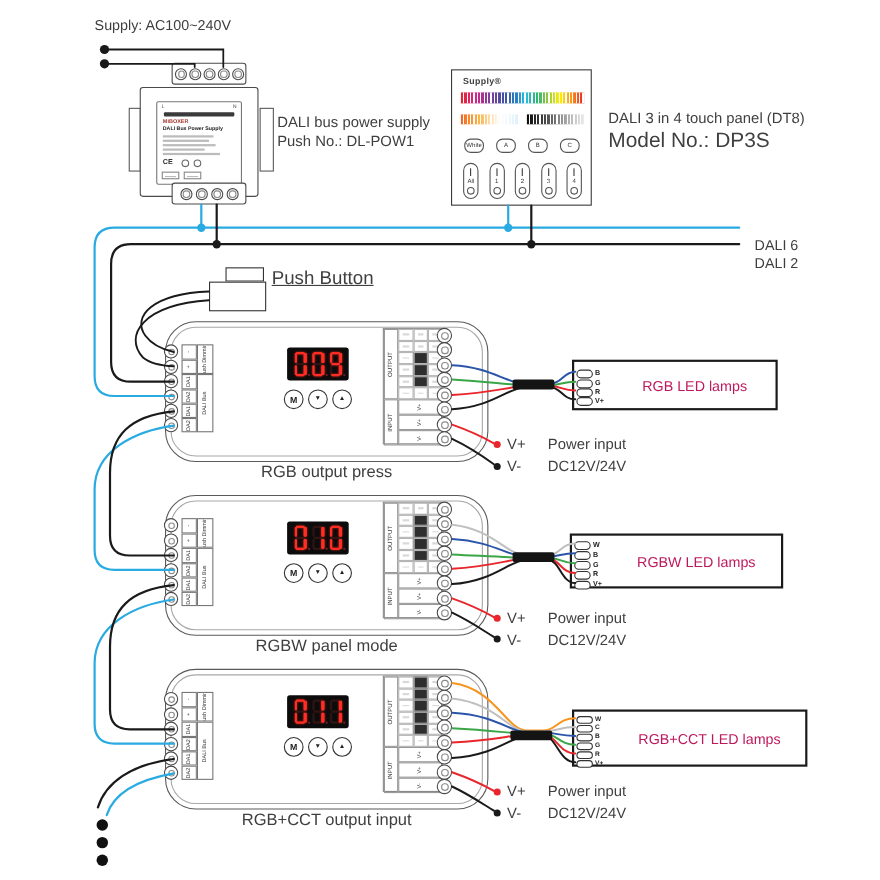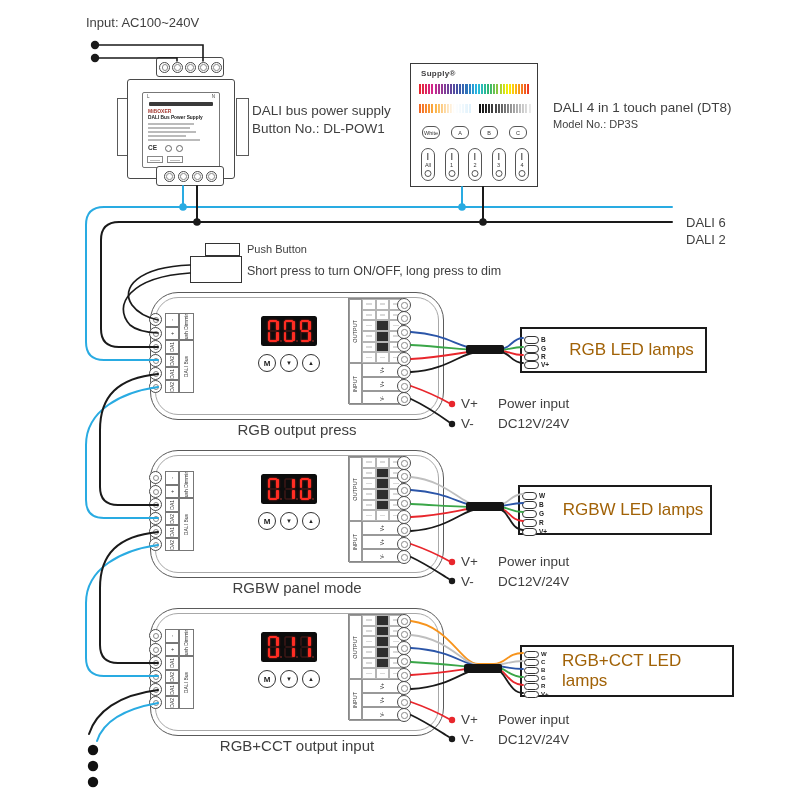--- a/index.html
+++ b/index.html
@@ -38,21 +38,21 @@
   .mcell{position:relative;border:0.5px solid #b5b5b5;}
   .mcell::after{content:"";position:absolute;left:3px;right:3px;top:40%;height:1.6px;background:#d9d9d9;}
   .mcell.mon{background:#2e2e2e;}
   .mcell.mon::after{display:none;}
   .icell{position:absolute;box-sizing:border-box;border:0.7px solid #999;display:flex;align-items:center;justify-content:center;}
   
   .lamp{position:absolute;box-sizing:border-box;border:2.3px solid #1a1a1a;background:#fff;}
   .oval{position:absolute;box-sizing:border-box;border:1.1px solid #333;border-radius:5px;background:#fff;}
   .ovlabel{position:absolute;font-size:6.5px;font-weight:bold;color:#222;line-height:8px;}
   .lamptitle{position:absolute;left:40px;right:4px;top:0;bottom:0;display:flex;align-items:center;justify-content:center;
-             font-size:17px;color:#a16207;}
+             font-size:13px;color:#be185d;}
   
   .panel{position:absolute;left:410px;top:63px;width:128px;height:124px;box-sizing:border-box;
          border:1.6px solid #3a3a3a;background:#fff;}
   .ticks::after{content:"";position:absolute;inset:0;
         background:repeating-linear-gradient(90deg,rgba(255,255,255,0) 0,rgba(255,255,255,0) 2px,#fff 2px,#fff 3.1px);}
   .scbtn{position:absolute;top:62px;height:13px;width:18px;box-sizing:border-box;border:1.2px solid #555;border-radius:6px;
          background:#fff;display:flex;align-items:center;justify-content:center;font-size:5.5px;color:#333;}
   .zbtn{position:absolute;top:84px;height:33px;width:14px;box-sizing:border-box;border:1.2px solid #555;border-radius:7px;background:#fff;}
   .ztick{position:absolute;top:3.5px;left:50%;width:1.4px;height:7px;background:#3a3a3a;transform:translateX(-50%);}
   .zlabel{position:absolute;top:12.5px;width:100%;text-align:center;font-size:5.5px;color:#333;}
@@ -60,21 +60,21 @@
          border:1.1px solid #555;border-radius:50%;}
   
   .bar{position:absolute;height:1.8px;background:#bbb;}
   svg.wires{position:absolute;left:0;top:0;z-index:6;pointer-events:none;}
 </style>
 </head>
 <body>
 
 <div id="canvas">
 
-  <div class="txt" style="left:86px;top:15px;font-size:13px;">Input: AC100~240V</div>
+  <div class="txt" style="left:86px;top:15px;font-size:13px;">Supply: AC100~240V</div>
 
   <div>
     <div class="abs" style="left:117px;top:98px;width:11px;height:58px;border:1.2px solid #5a5a5a;background:#fff;"></div>
     <div class="abs" style="left:236px;top:98px;width:13px;height:58px;border:1.2px solid #5a5a5a;background:#fff;"></div>
     <div class="abs" style="left:156px;top:57px;width:68px;height:20px;border:1.3px solid #4a4a4a;border-radius:3px;background:#fff;"></div>
     <div class="screw" style="left:159px;top:61.5px;width:11px;height:11px;"></div>
     <div class="screw" style="left:171.5px;top:61.5px;width:11px;height:11px;"></div>
     <div class="screw" style="left:184.5px;top:61.5px;width:11px;height:11px;"></div>
     <div class="screw" style="left:197.5px;top:61.5px;width:11px;height:11px;"></div>
     <div class="screw" style="left:210.5px;top:61.5px;width:11px;height:11px;"></div>
@@ -101,21 +101,21 @@
           <div class="bar" style="left:2px;top:2.5px;width:10px;height:1.5px;"></div>
         </div>
     </div>
     <div class="abs" style="left:156px;top:166px;width:68px;height:20px;border:1.3px solid #4a4a4a;border-radius:3px;background:#fff;"></div>
     <div class="screw" style="left:163.5px;top:170.5px;width:11px;height:11px;"></div>
     <div class="screw" style="left:177.5px;top:170.5px;width:11px;height:11px;"></div>
     <div class="screw" style="left:191.5px;top:170.5px;width:11px;height:11px;"></div>
     <div class="screw" style="left:205.5px;top:170.5px;width:11px;height:11px;"></div>
   </div>
   <div class="txt" style="left:252px;top:103px;font-size:13.5px;">DALI bus power supply</div>
-  <div class="txt" style="left:252px;top:121px;font-size:13.5px;">Button No.: DL-POW1</div>
+  <div class="txt" style="left:252px;top:121px;font-size:13.5px;">Push No.: DL-POW1</div>
 
   <div class="panel">
     <div class="txt" style="left:10px;top:5px;font-size:8px;font-weight:bold;color:#414042;letter-spacing:0.3px;">Supply®</div>
     <div class="abs ticks" style="left:8px;top:20px;width:112px;height:10px;background:linear-gradient(90deg,#e8252a,#d3258c 12%,#7b3f98 24%,#3f51a3 35%,#2a7fc1 45%,#29bde6 52%,#2bb673 62%,#8dc63f 70%,#fff200 80%,#f7941d 90%,#ed1c24 100%);"></div>
     <div class="abs ticks" style="left:8px;top:40px;width:52px;height:9px;background:linear-gradient(90deg,#f26522,#fbb040 30%,#ffffff 68%,#dff1fb);"></div>
     <div class="abs ticks" style="left:68px;top:40px;width:52px;height:9px;background:linear-gradient(90deg,#0a0a0a,#4d4d4d 35%,#9e9e9e 65%,#ededed);"></div>
     <div class="scbtn" style="left:11px;">
         <span>White</span>
       </div>
     <div class="scbtn" style="left:40px;">
@@ -146,30 +146,29 @@
         <div class="ztick"></div>
         <div class="zlabel">3</div>
         <div class="zcirc"></div>
       </div>
     <div class="zbtn" style="left:104px;">
         <div class="ztick"></div>
         <div class="zlabel">4</div>
         <div class="zcirc"></div>
       </div>
   </div>
-  <div class="txt" style="left:553px;top:100px;font-size:13.5px;">DALI 4 in 1 touch panel (DT8)</div>
-  <div class="txt" style="left:553px;top:118px;font-size:11px;">Model No.: DP3S</div>
+  <div class="txt" style="left:553px;top:100px;font-size:13.5px;">DALI 3 in 4 touch panel (DT8)</div>
+  <div class="txt" style="left:553px;top:118px;font-size:19px;">Model No.: DP3S</div>
 
   <div class="txt" style="left:686px;top:200px;font-size:13px;margin-top:32px;">DALI 2</div>
   <div class="txt" style="left:686px;top:215px;font-size:13px;">DALI 6</div>
 
   <div class="abs" style="left:205px;top:243px;width:35px;height:13px;border:1.5px solid #333;background:#fff;"></div>
   <div class="abs" style="left:190px;top:256px;width:52px;height:27px;border:1.5px solid #333;background:#fff;"></div>
-  <div class="txt" style="left:247px;top:243px;font-size:11px;">Push Button</div>
-  <div class="txt" style="left:247px;top:264px;font-size:12.5px;">Short press to turn ON/OFF, long press to dim</div>
+  <div class="txt" style="left:247px;top:243px;font-size:17px;text-decoration:underline;">Push Button</div>
 
   <div>
     <div class="ctrl-outer" style="left:150px;top:292px;width:294px;height:128px;">
         <div class="ctrl-inner"></div>
       </div>
     <div class="screw" style="left:149px;top:313px;width:13px;height:13px;"></div>
     <div class="screw" style="left:149px;top:327px;width:13px;height:13px;"></div>
     <div class="screw" style="left:149px;top:340px;width:13px;height:13px;"></div>
     <div class="screw" style="left:149px;top:354px;width:13px;height:13px;"></div>
     <div class="screw" style="left:149px;top:367px;width:13px;height:13px;"></div>

